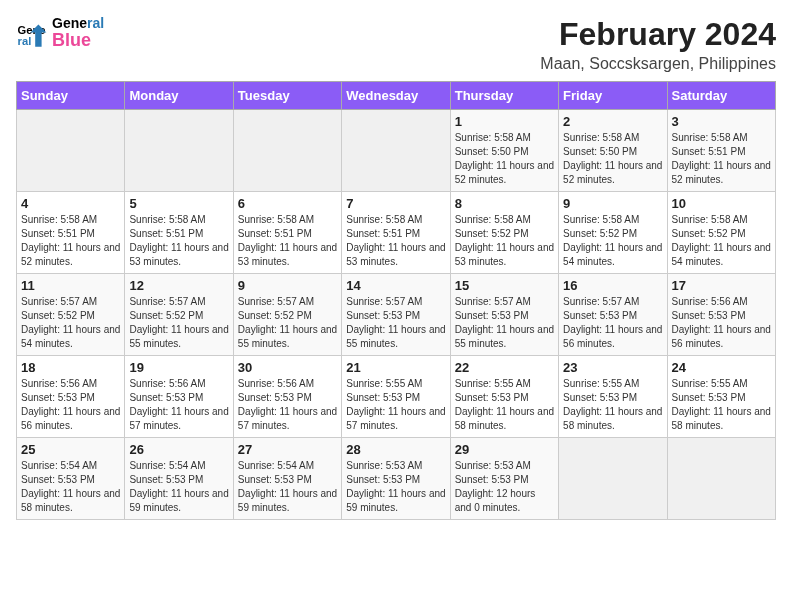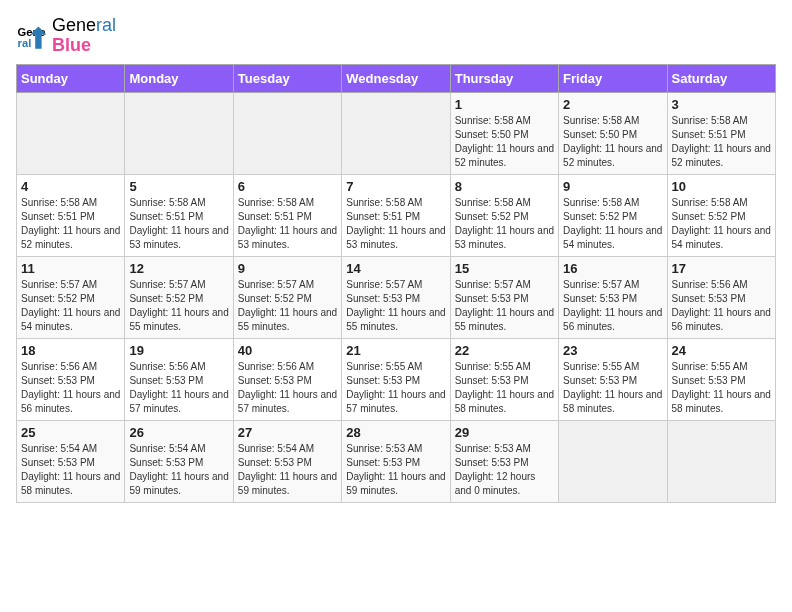--- a/index.html
+++ b/index.html
@@ -83,25 +83,29 @@
 <body>
 
 <div class="header-area">
   <div class="logo">
     <svg class="logo-icon" viewBox="0 0 40 40">
       <text x="2" y="20" font-size="14" font-weight="bold" fill="#000">Gene</text>
       <text x="2" y="34" font-size="14" font-weight="bold" fill="#2a7ab5">ral</text>
       <polygon points="28,8 38,18 32,18 32,36 24,36 24,18 18,18" fill="#2a7ab5"></polygon>
     </svg>
     <div>
-      <div style="font-size:18px;font-weight:normal;line-height:1.1;text-align:right;">
+      <div style="font-size:14px;font-weight:bold;line-height:1.1;text-align:right;">
         <span style="color:#000;">Gene</span><span style="color:#2a7ab5;">ral</span>
       </div>
       <div style="font-size:18px;font-weight:bold;line-height:1.1;color:#ec4899;">Blue</div>
     </div>
+  </div>
+  <div class="title-area">
+    <div class="main-title">February 2024</div>
+    <div class="subtitle">Maan, Soccsksargen, Philippines</div>
   </div>
 </div>
 
 <table>
   <thead>
     <tr>
     <th>Sunday</th>
         <th>Monday</th>
         <th>Tuesday</th>
         <th>Wednesday</th>
@@ -192,21 +196,21 @@
       <tr>
         <td>
           <span class="day-num">18</span>
           <div class="day-detail">Sunrise: 5:56 AM<br>Sunset: 5:53 PM<br>Daylight: 11 hours and 56 minutes.</div>
         </td>
         <td>
           <span class="day-num">19</span>
           <div class="day-detail">Sunrise: 5:56 AM<br>Sunset: 5:53 PM<br>Daylight: 11 hours and 57 minutes.</div>
         </td>
         <td>
-          <span class="day-num">40</span>
+          <span class="day-num">30</span>
           <div class="day-detail">Sunrise: 5:56 AM<br>Sunset: 5:53 PM<br>Daylight: 11 hours and 57 minutes.</div>
         </td>
         <td>
           <span class="day-num">21</span>
           <div class="day-detail">Sunrise: 5:55 AM<br>Sunset: 5:53 PM<br>Daylight: 11 hours and 57 minutes.</div>
         </td>
         <td>
           <span class="day-num">22</span>
           <div class="day-detail">Sunrise: 5:55 AM<br>Sunset: 5:53 PM<br>Daylight: 11 hours and 58 minutes.</div>
         </td>

